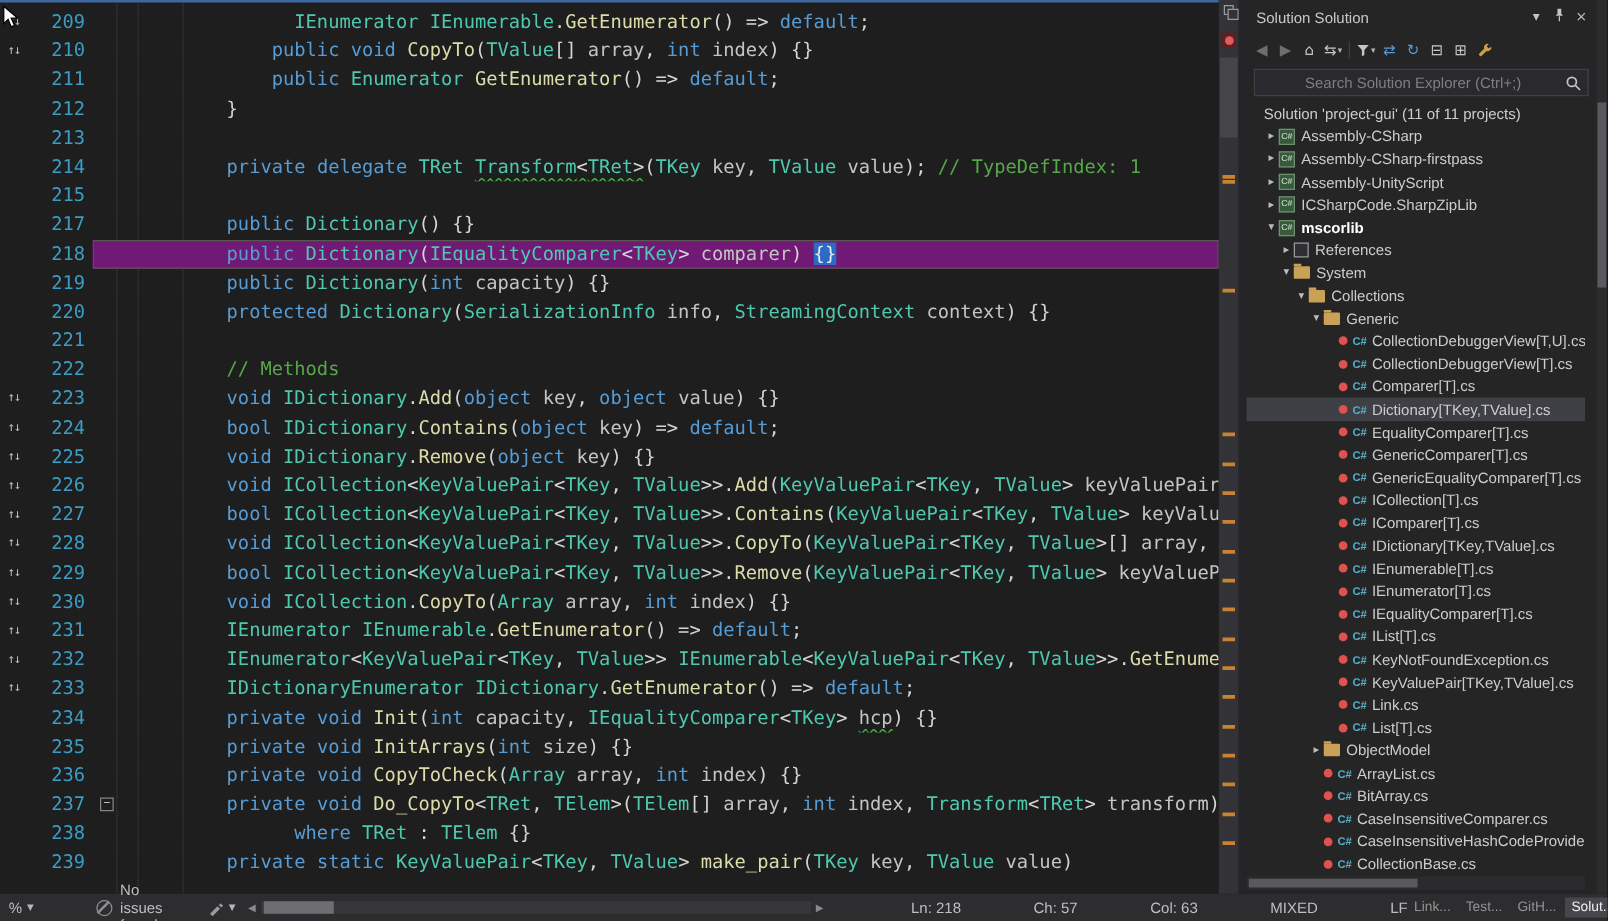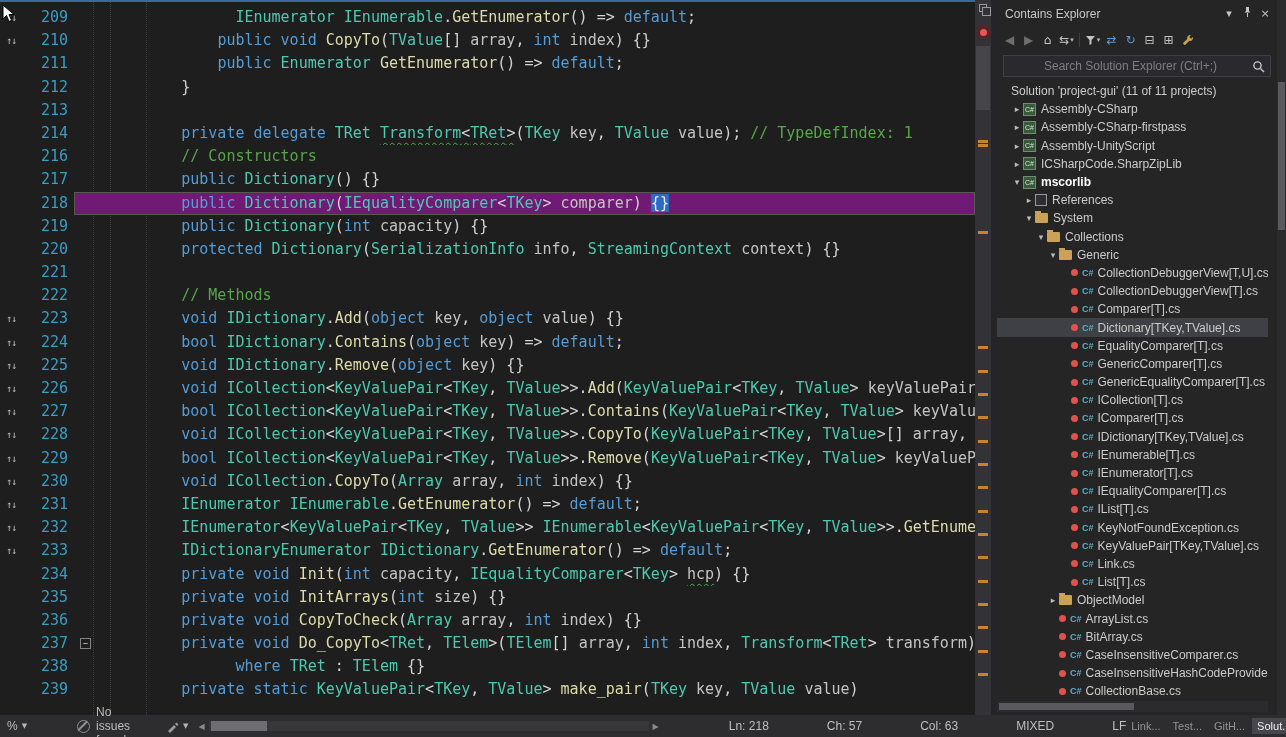--- a/index.html
+++ b/index.html
@@ -91,21 +91,21 @@
     <div class="guide" style="left:93px"></div>
     <div class="guide" style="left:110px"></div>
     <div class="guide" style="left:146px"></div>
     <div class="code-lines">
         <div class="code-line"><div class="glyph">↑↓</div><div class="lnum">209</div><div class="lbody"><div class="fold"></div><div class="lcode"><span class="tok o">              </span><span class="tok t">IEnumerator</span><span class="tok o"> </span><span class="tok t">IEnumerable</span><span class="tok o">.</span><span class="tok m">GetEnumerator</span><span class="tok o">() =&gt; </span><span class="tok k">default</span><span class="tok o">;</span></div></div></div>
         <div class="code-line"><div class="glyph">↑↓</div><div class="lnum">210</div><div class="lbody"><div class="fold"></div><div class="lcode"><span class="tok o">            </span><span class="tok k">public</span><span class="tok o"> </span><span class="tok k">void</span><span class="tok o"> </span><span class="tok m">CopyTo</span><span class="tok o">(</span><span class="tok t">TValue</span><span class="tok o">[] </span><span class="tok p">array</span><span class="tok o">, </span><span class="tok k">int</span><span class="tok o"> </span><span class="tok p">index</span><span class="tok o">) {}</span></div></div></div>
         <div class="code-line"><div class="glyph"></div><div class="lnum">211</div><div class="lbody"><div class="fold"></div><div class="lcode"><span class="tok o">            </span><span class="tok k">public</span><span class="tok o"> </span><span class="tok t">Enumerator</span><span class="tok o"> </span><span class="tok m">GetEnumerator</span><span class="tok o">() =&gt; </span><span class="tok k">default</span><span class="tok o">;</span></div></div></div>
         <div class="code-line"><div class="glyph"></div><div class="lnum">212</div><div class="lbody"><div class="fold"></div><div class="lcode"><span class="tok o">        }</span></div></div></div>
         <div class="code-line"><div class="glyph"></div><div class="lnum">213</div><div class="lbody"><div class="fold"></div><div class="lcode"></div></div></div>
         <div class="code-line"><div class="glyph"></div><div class="lnum">214</div><div class="lbody"><div class="fold"></div><div class="lcode"><span class="tok o">        </span><span class="tok k">private</span><span class="tok o"> </span><span class="tok k">delegate</span><span class="tok o"> </span><span class="tok t">TRet</span><span class="tok o"> </span><span class="tok t sq">Transform</span><span class="tok o sq">&lt;</span><span class="tok t sq">TRet</span><span class="tok o sq">&gt;</span><span class="tok o">(</span><span class="tok t">TKey</span><span class="tok o"> </span><span class="tok p">key</span><span class="tok o">, </span><span class="tok t">TValue</span><span class="tok o"> </span><span class="tok p">value</span><span class="tok o">); </span><span class="tok c">// TypeDefIndex: 1</span></div></div></div>
-        <div class="code-line"><div class="glyph"></div><div class="lnum">216</div><div class="lbody"><div class="fold"></div><div class="lcode"><span class="tok o">        </span><span class="tok c">// Constructors</span></div></div></div>
+        <div class="code-line"><div class="glyph"></div><div class="lnum">215</div><div class="lbody"><div class="fold"></div><div class="lcode"></div></div></div>
         <div class="code-line"><div class="glyph"></div><div class="lnum">217</div><div class="lbody"><div class="fold"></div><div class="lcode"><span class="tok o">        </span><span class="tok k">public</span><span class="tok o"> </span><span class="tok t">Dictionary</span><span class="tok o">() {}</span></div></div></div>
         <div class="code-line cur"><div class="glyph"></div><div class="lnum">218</div><div class="lbody"><div class="fold"></div><div class="lcode"><span class="tok o">        </span><span class="tok k">public</span><span class="tok o"> </span><span class="tok t">Dictionary</span><span class="tok o">(</span><span class="tok t">IEqualityComparer</span><span class="tok o">&lt;</span><span class="tok t">TKey</span><span class="tok o">&gt; </span><span class="tok p">comparer</span><span class="tok o">) </span><span class="tok s">{}</span></div></div></div>
         <div class="code-line"><div class="glyph"></div><div class="lnum">219</div><div class="lbody"><div class="fold"></div><div class="lcode"><span class="tok o">        </span><span class="tok k">public</span><span class="tok o"> </span><span class="tok t">Dictionary</span><span class="tok o">(</span><span class="tok k">int</span><span class="tok o"> </span><span class="tok p">capacity</span><span class="tok o">) {}</span></div></div></div>
         <div class="code-line"><div class="glyph"></div><div class="lnum">220</div><div class="lbody"><div class="fold"></div><div class="lcode"><span class="tok o">        </span><span class="tok k">protected</span><span class="tok o"> </span><span class="tok t">Dictionary</span><span class="tok o">(</span><span class="tok t">SerializationInfo</span><span class="tok o"> </span><span class="tok p">info</span><span class="tok o">, </span><span class="tok t">StreamingContext</span><span class="tok o"> </span><span class="tok p">context</span><span class="tok o">) {}</span></div></div></div>
         <div class="code-line"><div class="glyph"></div><div class="lnum">221</div><div class="lbody"><div class="fold"></div><div class="lcode"></div></div></div>
         <div class="code-line"><div class="glyph"></div><div class="lnum">222</div><div class="lbody"><div class="fold"></div><div class="lcode"><span class="tok o">        </span><span class="tok c">// Methods</span></div></div></div>
         <div class="code-line"><div class="glyph">↑↓</div><div class="lnum">223</div><div class="lbody"><div class="fold"></div><div class="lcode"><span class="tok o">        </span><span class="tok k">void</span><span class="tok o"> </span><span class="tok t">IDictionary</span><span class="tok o">.</span><span class="tok m">Add</span><span class="tok o">(</span><span class="tok k">object</span><span class="tok o"> </span><span class="tok p">key</span><span class="tok o">, </span><span class="tok k">object</span><span class="tok o"> </span><span class="tok p">value</span><span class="tok o">) {}</span></div></div></div>
         <div class="code-line"><div class="glyph">↑↓</div><div class="lnum">224</div><div class="lbody"><div class="fold"></div><div class="lcode"><span class="tok o">        </span><span class="tok k">bool</span><span class="tok o"> </span><span class="tok t">IDictionary</span><span class="tok o">.</span><span class="tok m">Contains</span><span class="tok o">(</span><span class="tok k">object</span><span class="tok o"> </span><span class="tok p">key</span><span class="tok o">) =&gt; </span><span class="tok k">default</span><span class="tok o">;</span></div></div></div>
         <div class="code-line"><div class="glyph">↑↓</div><div class="lnum">225</div><div class="lbody"><div class="fold"></div><div class="lcode"><span class="tok o">        </span><span class="tok k">void</span><span class="tok o"> </span><span class="tok t">IDictionary</span><span class="tok o">.</span><span class="tok m">Remove</span><span class="tok o">(</span><span class="tok k">object</span><span class="tok o"> </span><span class="tok p">key</span><span class="tok o">) {}</span></div></div></div>
         <div class="code-line"><div class="glyph">↑↓</div><div class="lnum">226</div><div class="lbody"><div class="fold"></div><div class="lcode"><span class="tok o">        </span><span class="tok k">void</span><span class="tok o"> </span><span class="tok t">ICollection</span><span class="tok o">&lt;</span><span class="tok t">KeyValuePair</span><span class="tok o">&lt;</span><span class="tok t">TKey</span><span class="tok o">, </span><span class="tok t">TValue</span><span class="tok o">&gt;&gt;.</span><span class="tok m">Add</span><span class="tok o">(</span><span class="tok t">KeyValuePair</span><span class="tok o">&lt;</span><span class="tok t">TKey</span><span class="tok o">, </span><span class="tok t">TValue</span><span class="tok o">&gt; </span><span class="tok p">keyValuePair</span></div></div></div>
@@ -149,21 +149,21 @@
       <div class="mark" style="top: 603px;"></div>
       <div class="mark" style="top: 626px;"></div>
       <div class="mark" style="top: 650px;"></div>
       <div class="mark" style="top: 673px;"></div>
     </div>
 
   <div class="splitter"></div>
 
   <div class="sepanel">
     <div class="sehead">
-      <span class="title">Contains Explorer</span>
+      <span class="title">Solution Solution</span>
       <span class="wicon">▾</span>
       <span class="wicon">
         <svg width="9" height="12" viewBox="0 0 9 12">
             <path d="M3 1h3v4l1.5 1.5h-6L3 5z" fill="#C5C5C5"></path>
             <rect x="4" y="7" width="1" height="4" fill="#C5C5C5"></rect>
           </svg>
       </span>
       <span class="wicon">×</span>
     </div>
     <div class="setoolbar">

